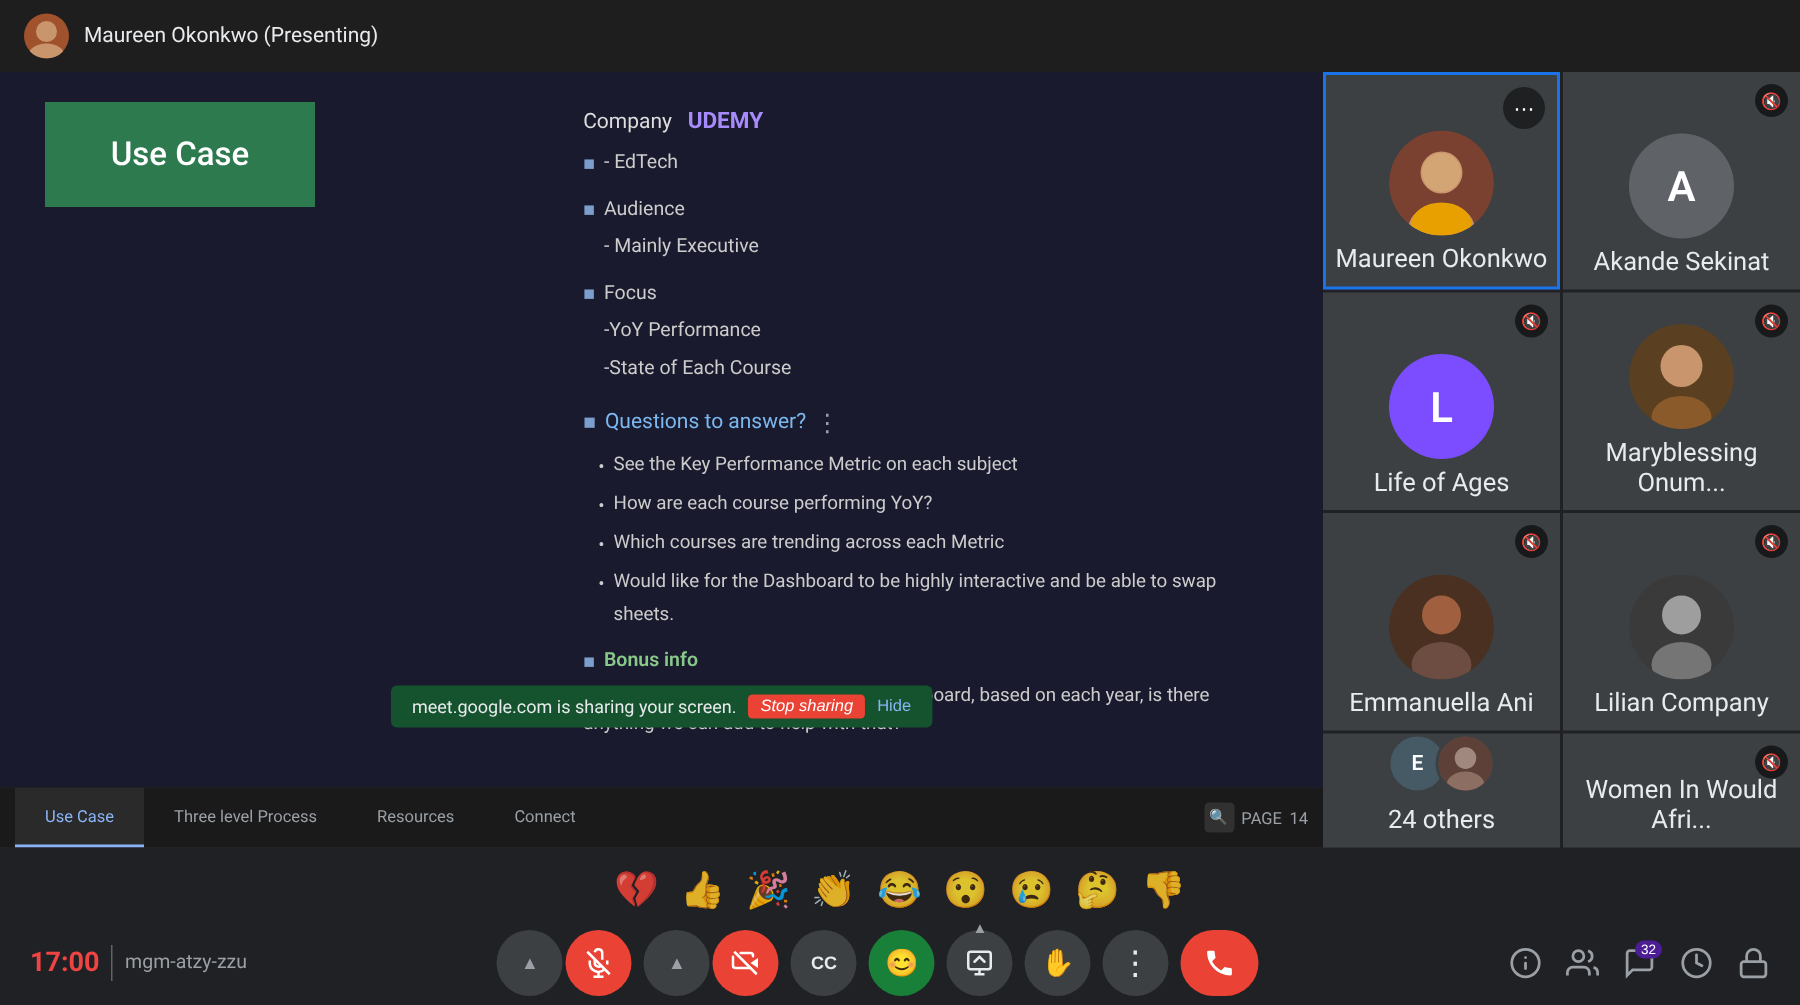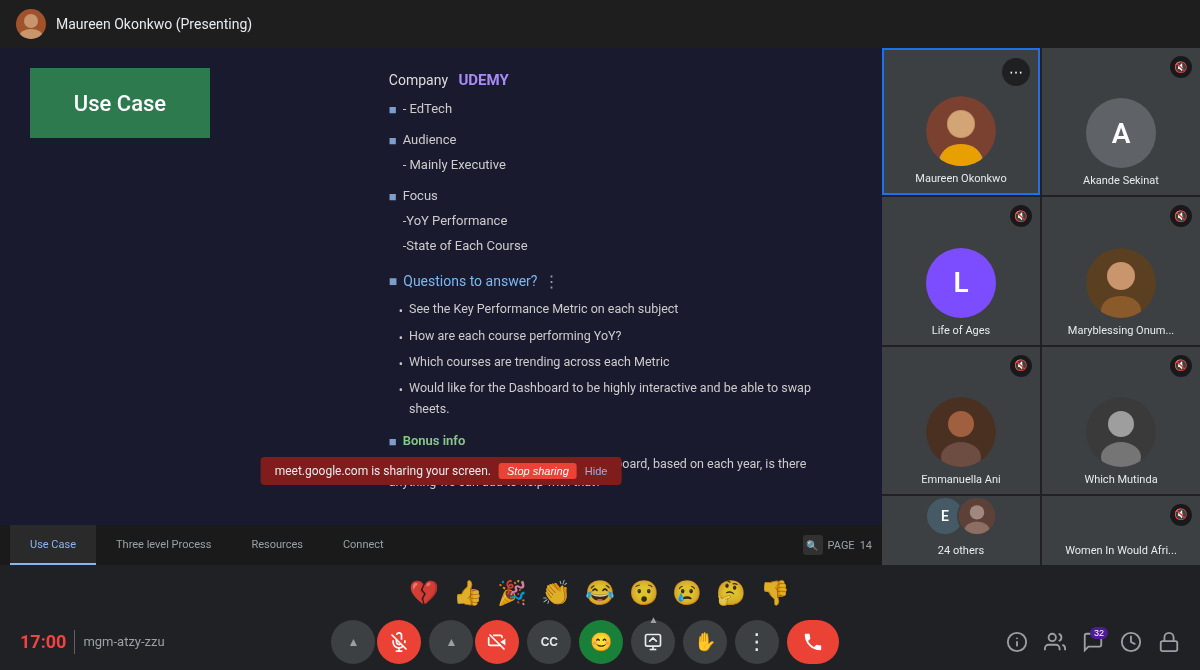--- a/index.html
+++ b/index.html
@@ -144,21 +144,21 @@
       color: #ccc;
       font-size: 12.5px;
       margin-top: 2px;
       line-height: 1.5;
     }
     .screen-share-banner {
       position: absolute;
       bottom: 40px;
       left: 50%;
       transform: translateX(-50%);
-      background: #7f1d1d;
+      background: #14532d;
       border-radius: 4px;
       padding: 6px 14px;
       font-size: 12px;
       color: #e8eaed;
       display: flex;
       align-items: center;
       gap: 8px;
       white-space: nowrap;
     }
     .screen-share-banner .stop-btn {
@@ -249,21 +249,21 @@
       width: 70px; height: 70px;
       border-radius: 50%;
       display: flex; align-items: center; justify-content: center;
       font-size: 28px;
       font-weight: 600;
       margin-bottom: 6px;
       overflow: hidden;
       flex-shrink: 0;
     }
     .participant-tile .tile-name {
-      font-size: 11px;
+      font-size: 17px;
       color: #e8eaed;
       text-align: center;
       padding: 0 4px;
     }
     .mute-icon {
       position: absolute;
       top: 8px;
       right: 8px;
       width: 22px; height: 22px;
       background: rgba(0,0,0,0.6);
@@ -583,21 +583,21 @@
 
     <div class="participant-tile">
       <div class="mute-icon">🔇</div>
       <div class="tile-avatar" style="background:transparent;">
         <svg viewBox="0 0 70 70" width="70" height="70">
           <circle cx="35" cy="35" r="35" fill="#3a3a3a"></circle>
           <circle cx="35" cy="27" r="13" fill="#9e9e9e"></circle>
           <ellipse cx="35" cy="60" rx="20" ry="15" fill="#757575"></ellipse>
         </svg>
       </div>
-      <span class="tile-name">Which Mutinda</span>
+      <span class="tile-name">Lilian Company</span>
     </div>
 
     <div class="participant-tile">
       <div class="others-overlay">
         <div class="overlay-avatar" style="background:#455a64;color:#fff;">E</div>
         <div class="overlay-avatar" style="background:#6d4c41;color:#fff;">
           <svg viewBox="0 0 40 40" width="40" height="40">
             <circle cx="20" cy="20" r="20" fill="#5d4037"></circle>
             <circle cx="20" cy="16" r="8" fill="#a1887f"></circle>
             <ellipse cx="20" cy="36" rx="14" ry="10" fill="#8d6e63"></ellipse>

